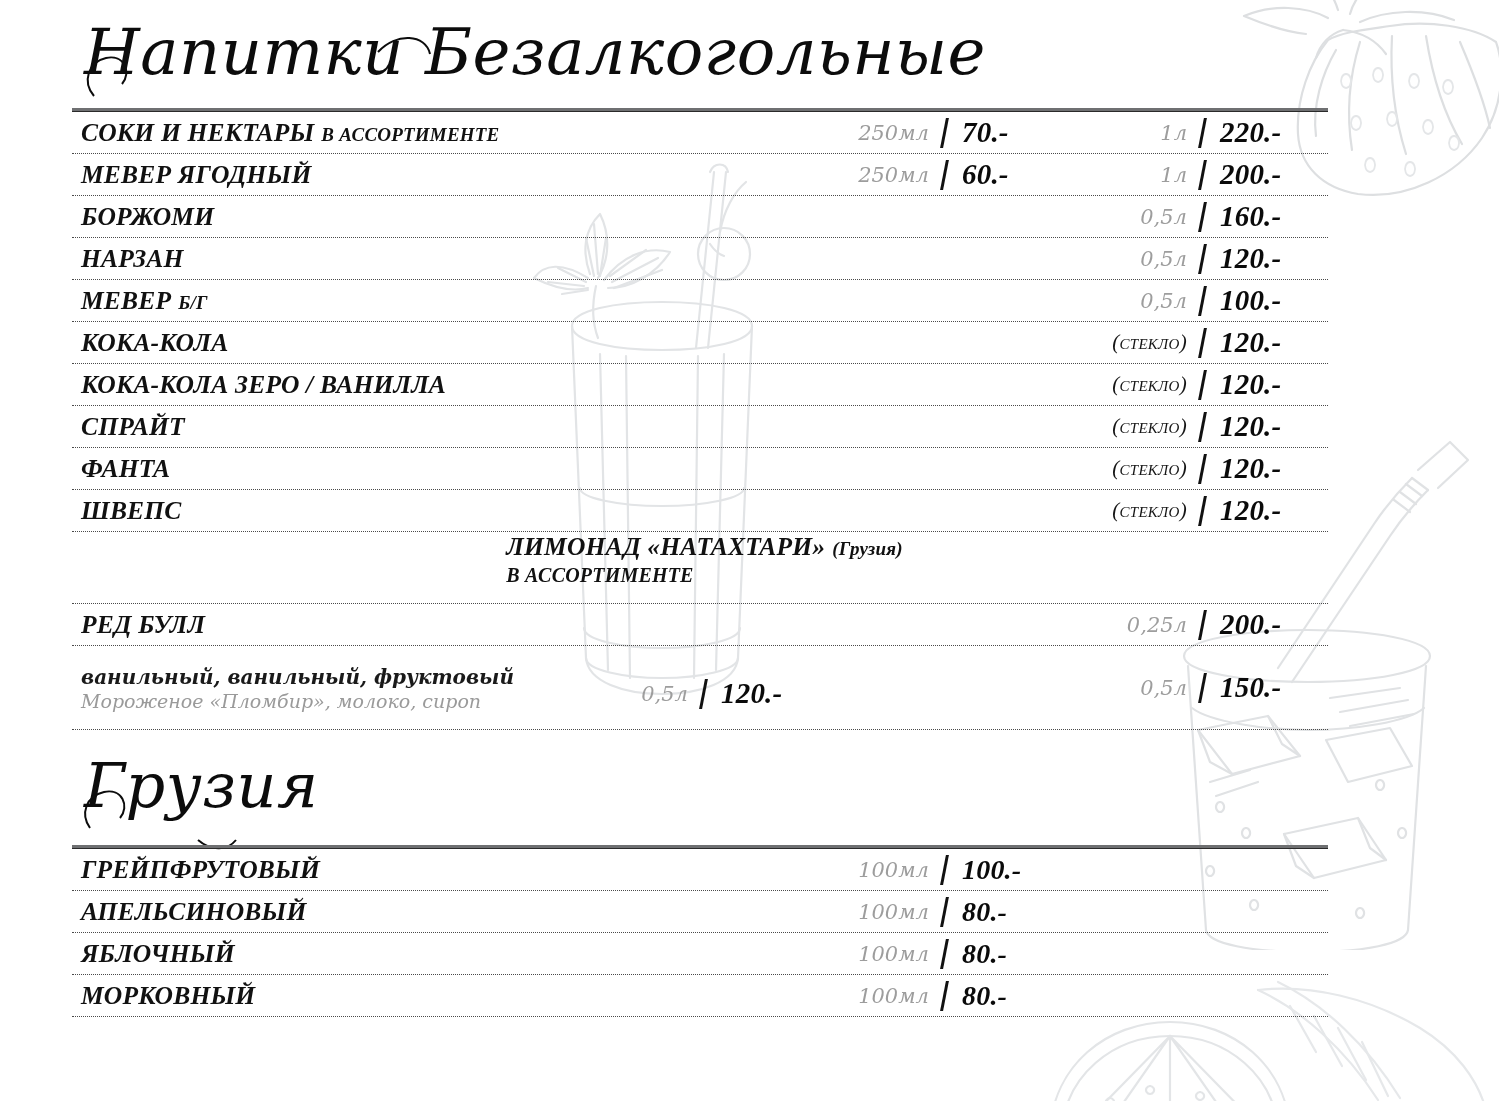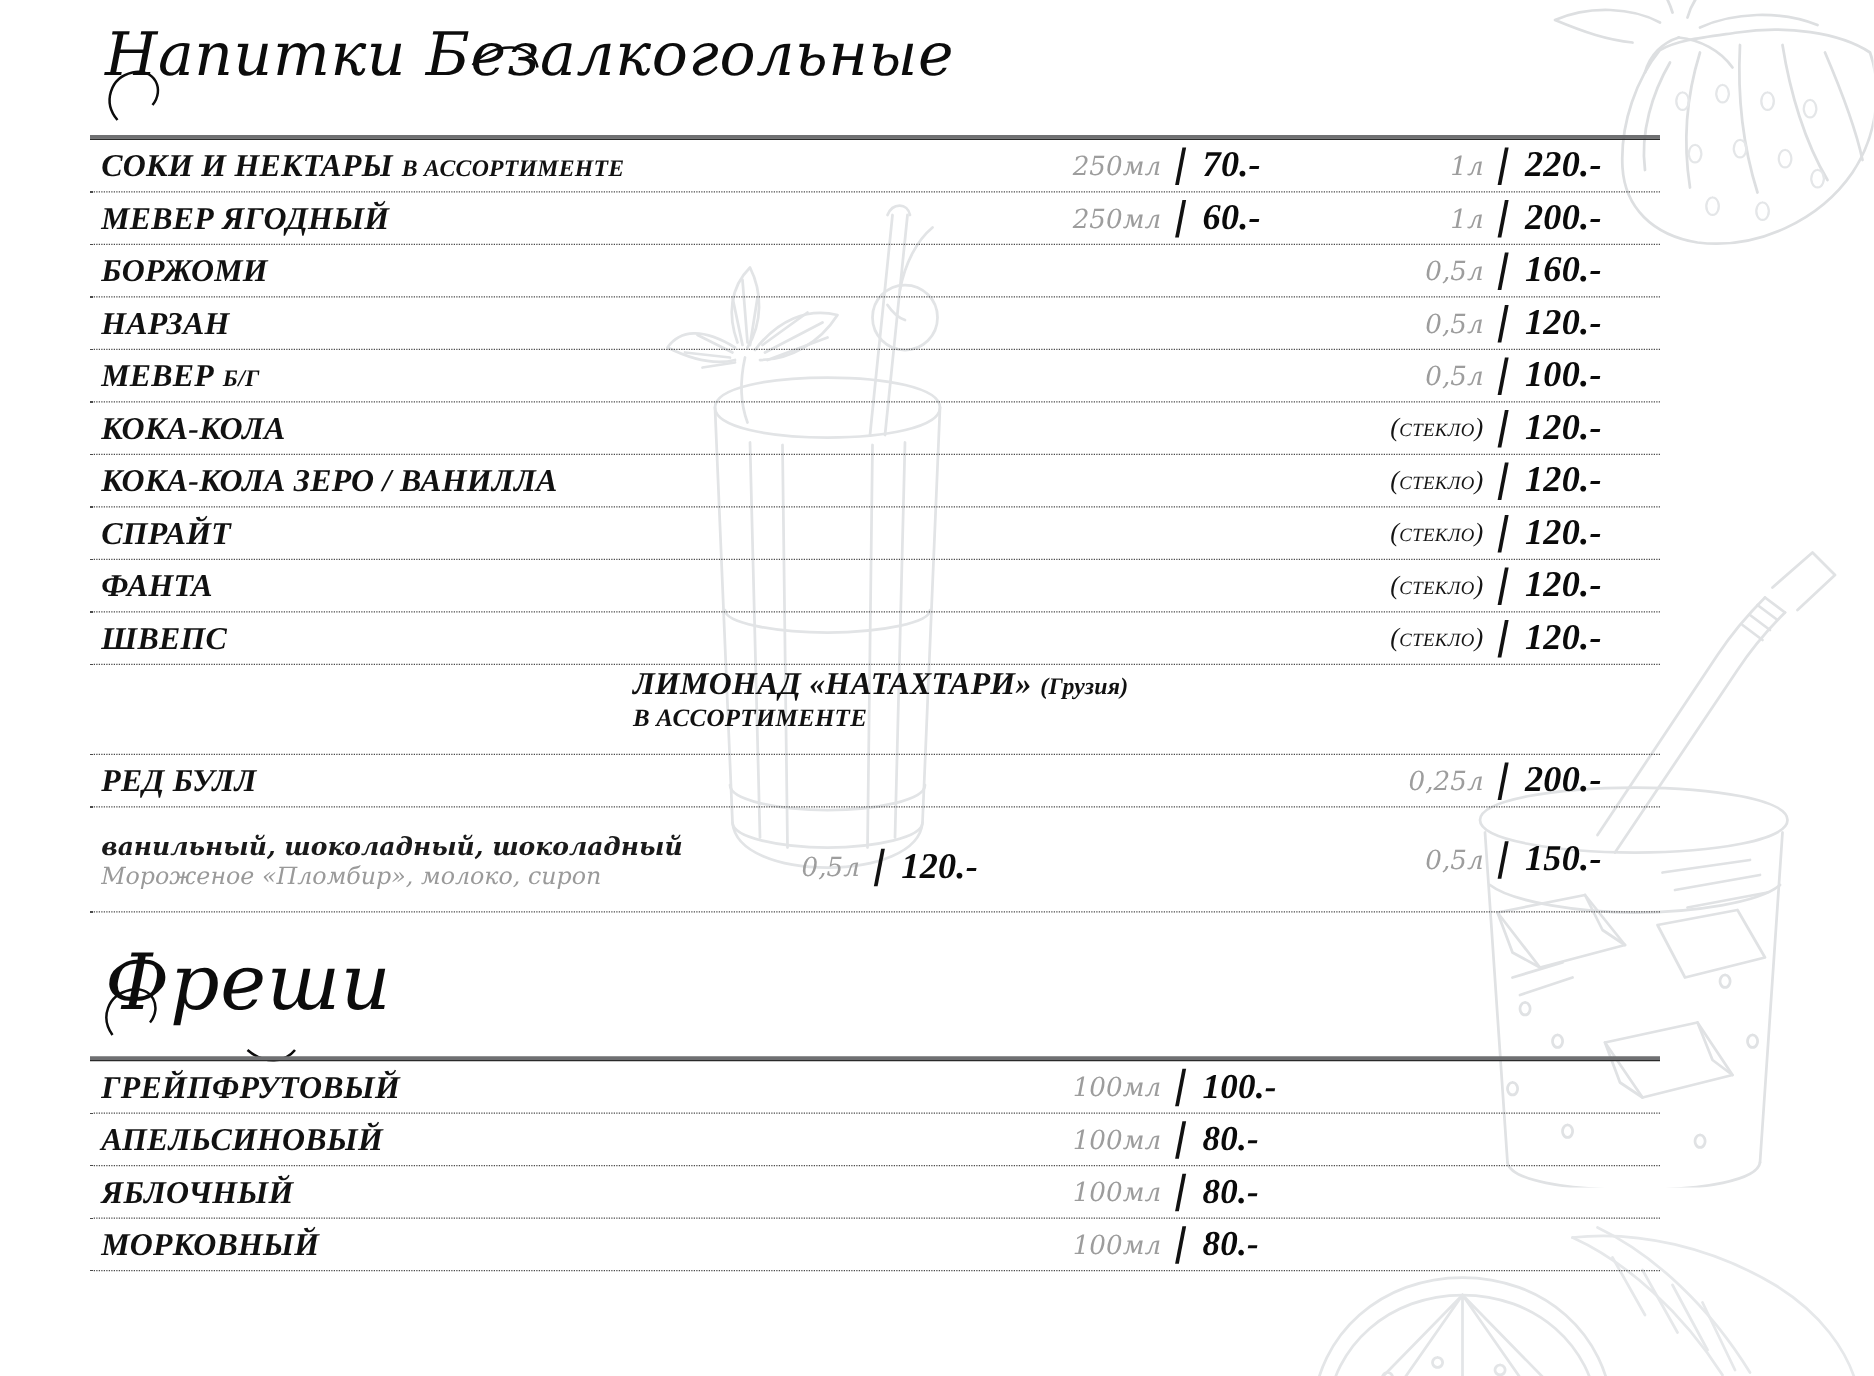--- a/index.html
+++ b/index.html
@@ -40,21 +40,21 @@
     font-weight: 400;
     color: #0c0c0c;
     letter-spacing: 0.5px;
     white-space: nowrap;
     line-height: 1;
   }
   .title-main {
     position: absolute;
     left: 84px;
     top: 20px;
-    font-size: 48px;
+    font-size: 64px;
   }
   .title-fresh {
     position: absolute;
     left: 84px;
     top: 755px;
     font-size: 62px;
   }
   
   .swash {
     position: absolute;
@@ -512,33 +512,33 @@
         <div class="pricegroup pg-a spacer"></div>
         <div class="pricegroup pg-b">
           <span class="vol">0,25л</span>
           <span class="sep"></span>
           <span class="price">200.-</span>
         </div>
       </div>
 
       <div class="row taller">
         <div class="cell-name">
-          <div class="sub-bold">ванильный, шоколадный, шоколадный</div>
+          <div class="sub-bold">ванильный, ванильный, фруктовый</div>
           <div class="sub-gray">Мороженое «Пломбир», молоко, сироп</div>
         </div>
         <div class="pricegroup pg-a spacer"></div>
         <div class="pricegroup pg-b">
           <span class="vol">0,5л</span>
           <span class="sep"></span>
           <span class="price">150.-</span>
         </div>
       </div>
     </div>
 
-    <div class="script-title title-fresh">Фреши</div>
+    <div class="script-title title-fresh">Грузия</div>
     <svg class="swash" style="left:78px; top:762px;" width="300" height="92" viewBox="0 0 300 92">
       <g fill="none" stroke="#0c0c0c" stroke-width="2">
         <path d="M12 66 C2 52 8 34 26 30 C44 26 52 44 42 56"></path>
         <path d="M120 78 C134 90 150 88 158 78"></path>
       </g>
     </svg>
 
     <div class="menu-table" id="table-fresh">
       <div class="rule-top"></div>
 

